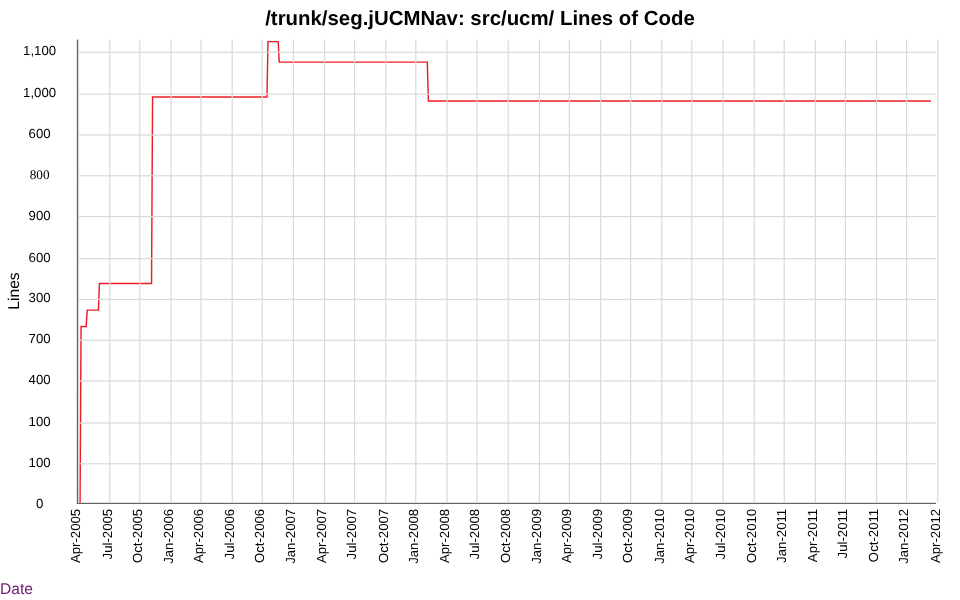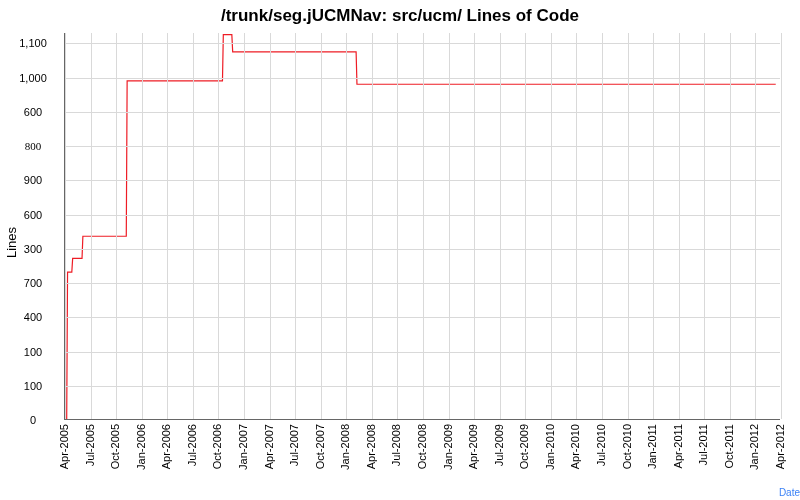--- a/index.html
+++ b/index.html
@@ -70,23 +70,23 @@
   }
   .ylabel-inner {
     display: inline-block;
     transform: translateX(-50%);
   }
   .xlabel {
     position: absolute;
     bottom: 2px;
     left: 0;
     right: 0;
-    text-align: right;
-    font-size: 10px;
-    color: #3b82f6;
+    text-align: left;
+    font-size: 13px;
+    color: #701a75;
   }
   svg.series {
     position: absolute;
     left: 0;
     top: 0;
     width: 100%;
     height: 100%;
     overflow: visible;
   }
   .series-path {

